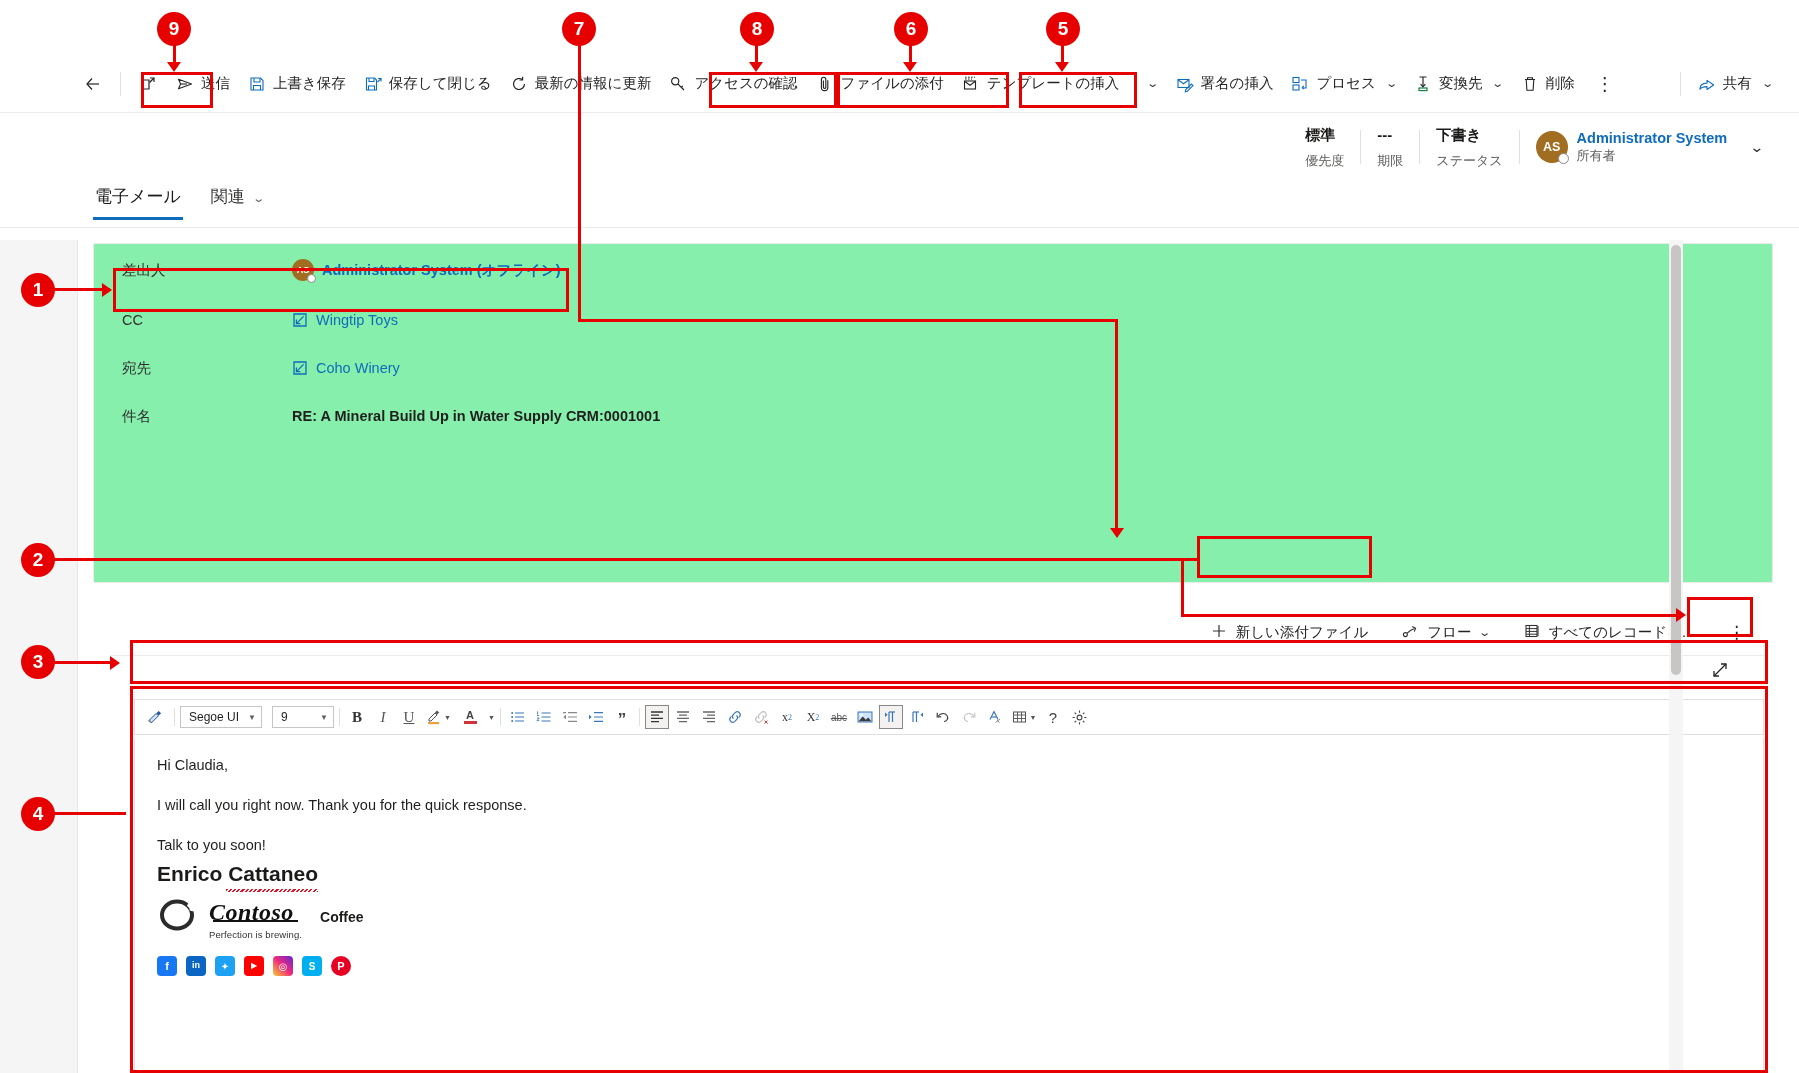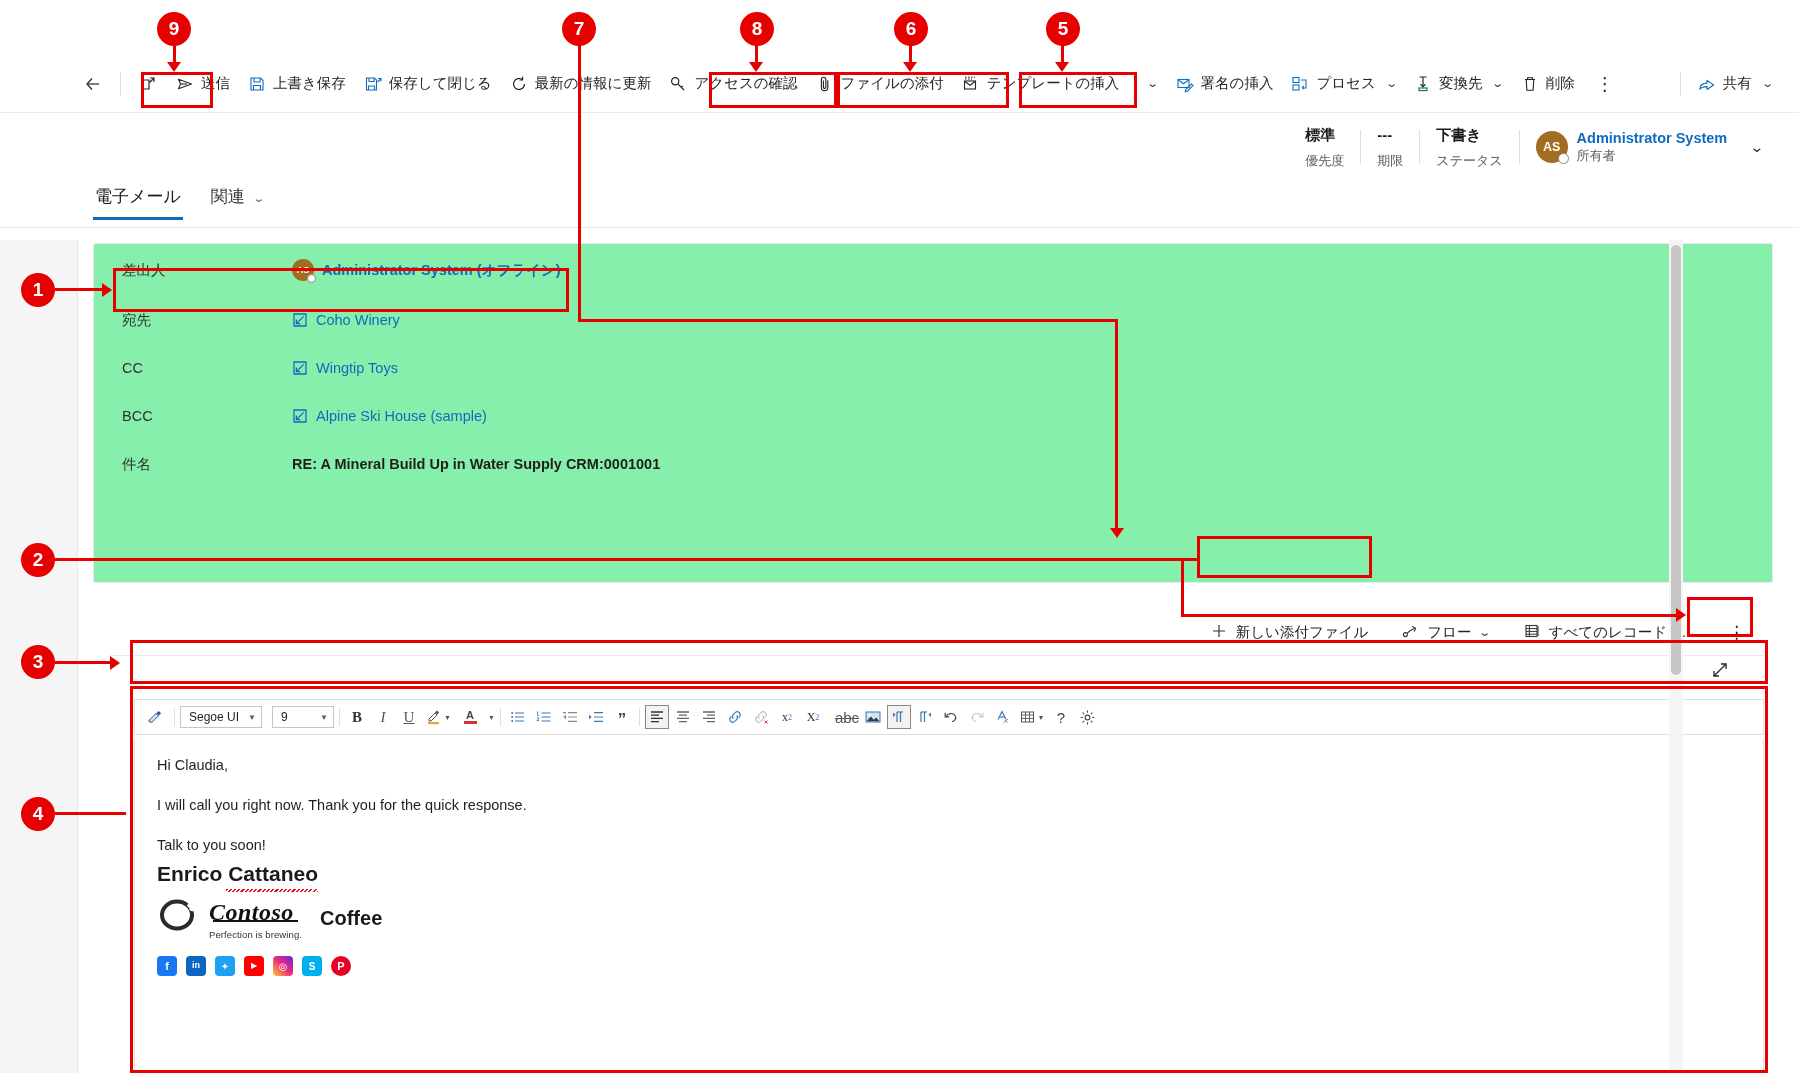--- a/index.html
+++ b/index.html
@@ -180,21 +180,21 @@
   .sig-name .spell {
     position:absolute; left: 69px; right:0; bottom:-2px; height:3px;
     background-image: repeating-linear-gradient(135deg,#e81123 0 1.5px, transparent 1.5px 3px);
   }
   .sig-role { font-size:14.5px; color:#8a8886; margin-bottom: 22px; }
 
   .contoso { display:flex; align-items:center; gap:12px; margin-bottom: 14px; }
   .contoso-word { font-family:"Liberation Serif", serif; font-style:italic; font-weight:700; font-size:24px; color:#111; letter-spacing:0.5px; position:relative; }
   .contoso-word::after { content:""; position:absolute; left:4px; right:-4px; bottom:3px; height:2px; background:#111; }
   .contoso-tag { font-size:9.5px; color:#333; text-align:right; margin-top:-2px; letter-spacing:0.1px;}
-  .coffee { font-size:20px; font-weight:700; color:#1b1a19; margin-left: 6px; }
+  .coffee { font-size:14px; font-weight:700; color:#1b1a19; margin-left: 6px; }
 
   .socials { display:flex; gap:9px; }
   .soc { width:20px; height:20px; border-radius:4px; display:flex; align-items:center; justify-content:center; color:#fff; font-size:11px; font-weight:700; cursor:pointer; }
 
   
   .scroll-track { position:absolute; right:0; top:185px; width:14px; height:888px; background:#f5f5f5; }
   .scroll-thumb { position:absolute; right:2px; top:190px; width:10px; height:430px; background:#c8c6c4; border-radius:5px; }
 
   
   .callouts { position:absolute; left:0; top:0; width:1799px; height:1073px; pointer-events:none; }
@@ -423,57 +423,45 @@
       <div class="v">
         <span class="mini-avatar">
           <span>AS</span>
           <span class="presence"></span>
         </span>
         <span class="lookup-link" style="font-weight:600;">Administrator System (オフライン)</span>
       </div>
     </div>
 
     <div class="frow">
+      <div class="k">CC</div>
+      <div class="v">
+        <span class="ic" style="width:16px;height:16px;display:inline-flex;">
+          <svg width="16" height="16" viewBox="0 0 16 16">
+              <path d="M2 2h12v12H2z" fill="none" stroke="#0f6cbd" stroke-width="1.3"></path>
+              <path d="M11.6 4.4L4.4 11.6M4.4 7.6v4h4" fill="none" stroke="#0f6cbd" stroke-width="1.3"></path>
+            </svg>
+        </span>
+        <span class="lookup-link">Wingtip Toys</span>
+      </div>
+    </div>
+
+    <div class="frow">
       <div class="k">宛先</div>
       <div class="v">
         <span class="ic" style="width:16px;height:16px;display:inline-flex;">
           <svg width="16" height="16" viewBox="0 0 16 16">
               <path d="M2 2h12v12H2z" fill="none" stroke="#0f6cbd" stroke-width="1.3"></path>
               <path d="M11.6 4.4L4.4 11.6M4.4 7.6v4h4" fill="none" stroke="#0f6cbd" stroke-width="1.3"></path>
             </svg>
         </span>
         <span class="lookup-link">Coho Winery</span>
       </div>
     </div>
 
-    <div class="frow">
-      <div class="k">CC</div>
-      <div class="v">
-        <span class="ic" style="width:16px;height:16px;display:inline-flex;">
-          <svg width="16" height="16" viewBox="0 0 16 16">
-              <path d="M2 2h12v12H2z" fill="none" stroke="#0f6cbd" stroke-width="1.3"></path>
-              <path d="M11.6 4.4L4.4 11.6M4.4 7.6v4h4" fill="none" stroke="#0f6cbd" stroke-width="1.3"></path>
-            </svg>
-        </span>
-        <span class="lookup-link">Wingtip Toys</span>
-      </div>
-    </div>
-
-    <div class="frow">
-      <div class="k">BCC</div>
-      <div class="v">
-        <span class="ic" style="width:16px;height:16px;display:inline-flex;">
-          <svg width="16" height="16" viewBox="0 0 16 16">
-              <path d="M2 2h12v12H2z" fill="none" stroke="#0f6cbd" stroke-width="1.3"></path>
-              <path d="M11.6 4.4L4.4 11.6M4.4 7.6v4h4" fill="none" stroke="#0f6cbd" stroke-width="1.3"></path>
-            </svg>
-        </span>
-        <span class="lookup-link">Alpine Ski House (sample)</span>
-      </div>
-    </div>
 
     <div class="frow">
       <div class="k">件名</div>
       <div class="v">
         <span class="subject-val">RE: A Mineral Build Up in Water Supply CRM:0001001</span>
       </div>
     </div>
   </div>
 
   <div class="attach-bar">
@@ -619,21 +607,21 @@
     </div>
     <div class="tb">
       <svg width="18" height="18" viewBox="0 0 18 18">
           <path d="M7.4 10.6a3 3 0 0 1 0-4.2l2-2a3 3 0 0 1 4.2 4.2l-1 1" fill="none" stroke="#bdbdbd" stroke-width="1.15"></path>
           <path d="M10.6 7.4a3 3 0 0 1 0 4.2l-2 2a3 3 0 0 1-4.2-4.2l1-1" fill="none" stroke="#bdbdbd" stroke-width="1.15"></path>
           <path d="M12.6 12.6l3 3M15.6 12.6l-3 3" stroke="#d13438" stroke-width="1"></path>
         </svg>
     </div>
     <div class="tb" style="font-size:12px;color:#333;font-family:'Liberation Serif',serif;">x<sup style="font-size:8px;color:#3b77b8;">2</sup></div>
     <div class="tb" style="font-size:12px;color:#333;font-family:'Liberation Serif',serif;">X<sub style="font-size:8px;color:#3b77b8;">2</sub></div>
-    <div class="tb" style="font-size:15px;color:#555;text-decoration:line-through;margin-left:8px;">
+    <div class="tb" style="font-size:10px;color:#555;text-decoration:line-through;">
       <span>abc</span>
     </div>
     <div class="tb">
       <svg width="18" height="18" viewBox="0 0 18 18">
           <rect x="2" y="4" width="14" height="10" fill="#cfe4f7" stroke="#3b77b8" stroke-width="1"></rect>
           <path d="M2.6 13.2l4.2-4.6 3 3.2 2.4-2.2 3.2 3.6z" fill="#3b3b3b"></path>
           <circle cx="5.6" cy="7" r="1.2" fill="#fff"></circle>
         </svg>
     </div>
     <div class="tb sel">

